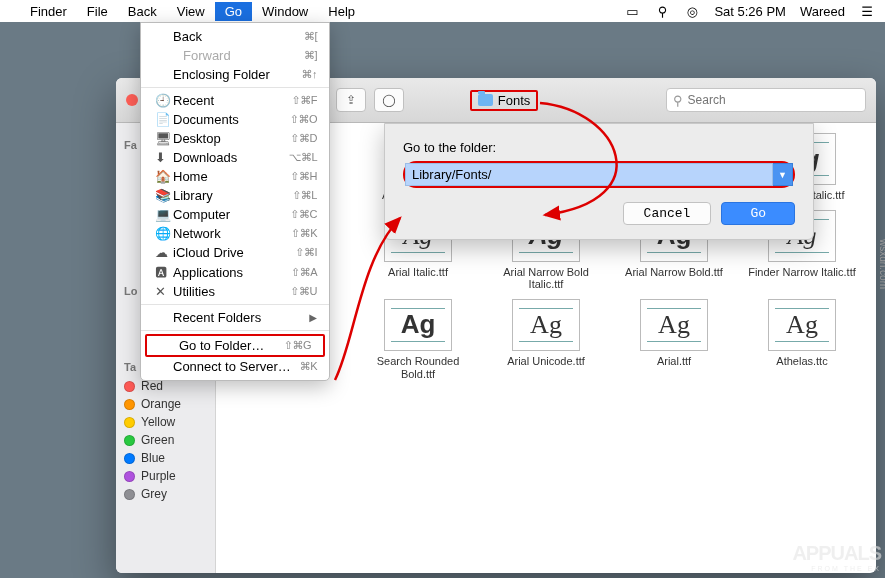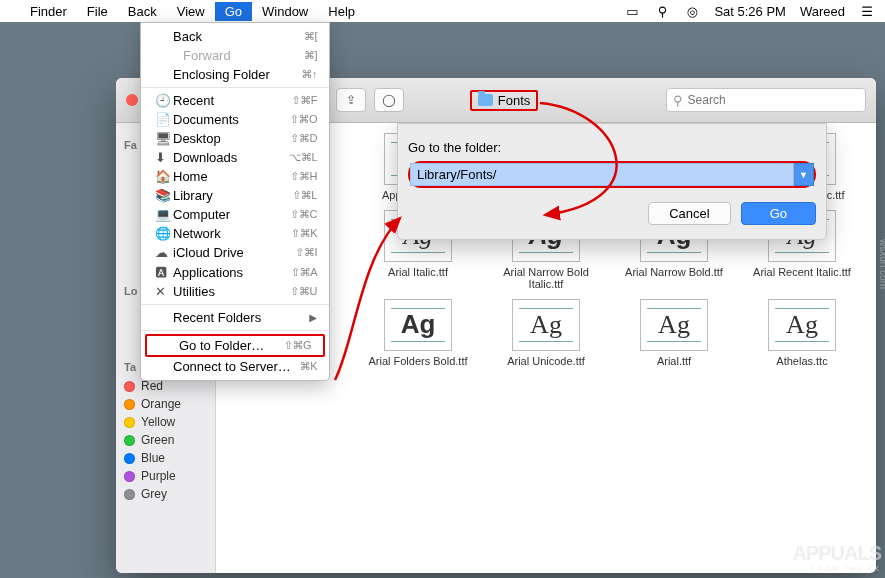--- a/index.html
+++ b/index.html
@@ -53,27 +53,27 @@
   .grid { display:grid; grid-template-columns: repeat(5, 1fr); gap:8px 4px; }
   .file { display:flex; flex-direction:column; align-items:center; text-align:center; font-size:11px; color:#333;}
   .thumb { width:68px; height:52px; border:1px solid #bbb; background:#fff; display:flex; align-items:center; justify-content:center; font-family: Georgia, serif; font-size:26px; position:relative; }
   .thumb::after{ content:""; position:absolute; left:6px; right:6px; top:8px; border-top:1px solid #7aa; }
   .thumb::before{ content:""; position:absolute; left:6px; right:6px; bottom:8px; border-top:1px solid #7aa; }
   .thumb.bold { font-weight:900; font-family: Arial, sans-serif;}
   .thumb.ital { font-style: italic; }
   .file .nm { margin-top:4px; max-width:110px; line-height:1.15; }
 
   
-  .sheet { position:absolute; top:0; left:181px; width:430px; background:#ececec; border:1px solid #c8c8c8; border-radius:0 0 6px 6px; box-shadow:0 8px 25px rgba(0,0,0,.25); padding:16px 10px 14px; z-index:30;}
+  .sheet { position:absolute; top:0; left:168px; width:430px; background:#ececec; border:1px solid #c8c8c8; border-radius:0 0 6px 6px; box-shadow:0 8px 25px rgba(0,0,0,.25); padding:16px 18px 14px; z-index:30;}
   .sheet label { font-size:13px; display:block; margin-bottom:6px; }
   .combo { display:flex; border:2px solid #d00; border-radius:13px; }
   .combo input { flex:1; border:1px solid #9bbce6; background:#b7d4fc; padding:3px 6px; font-size:13px; outline:none; }
   .combo .drop { width:20px; background:#4a93f2; border:1px solid #3a7fd6; border-left:none; display:flex; align-items:center; justify-content:center; color:#fff; font-size:9px;}
   .sheet-btns { display:flex; justify-content:flex-end; gap:10px; margin-top:14px;}
-  .btn { border:1px solid #c2c2c2; background:#fcfcfc; border-radius:4px; padding:3px 20px; font-size:13px;}
+  .btn { border:1px solid #c2c2c2; background:#fcfcfc; border-radius:4px; padding:3px 20px; font-size:13px;font-family:Liberation Mono, monospace;}
   .btn.pri { background:#3b8cff; border-color:#2a74e0; color:#fff; padding:3px 28px;}
 
   
   svg.arrows { position:absolute; top:0; left:0; pointer-events:none; z-index:60; }
 
   .watermark { position:absolute; bottom:6px; right:4px; font-family: Arial; font-weight:bold; font-size:20px; color:#e5e5e5; opacity:.6; letter-spacing:-1px;}
   .watermark small{ display:block; font-size:7px; font-weight:normal; letter-spacing:2px; text-align:right;}
   .wsx { position:absolute; top:50%; right:2px; transform:translateY(-50%) rotate(90deg); transform-origin:right; font-size:10px; color:#999;}
 </style>
 </head>
@@ -292,29 +292,29 @@
           <div class="file">
             <div class="thumb bold ital">Ag</div>
             <div class="nm">Arial Narrow Bold Italic.ttf</div>
           </div>
           <div class="file">
             <div class="thumb bold">Ag</div>
             <div class="nm">Arial Narrow Bold.ttf</div>
           </div>
           <div class="file">
             <div class="thumb ital">Ag</div>
-            <div class="nm">Arial Recent Italic.ttf</div>
+            <div class="nm">Finder Narrow Italic.ttf</div>
           </div>
           <div class="file">
             <div class="thumb ">Ag</div>
             <div class="nm">Arial Narrow.ttf</div>
           </div>
           <div class="file">
             <div class="thumb bold">Ag</div>
-            <div class="nm">Arial Folders Bold.ttf</div>
+            <div class="nm">Search Rounded Bold.ttf</div>
           </div>
           <div class="file">
             <div class="thumb ">Ag</div>
             <div class="nm">Arial Unicode.ttf</div>
           </div>
           <div class="file">
             <div class="thumb ">Ag</div>
             <div class="nm">Arial.ttf</div>
           </div>
           <div class="file">

